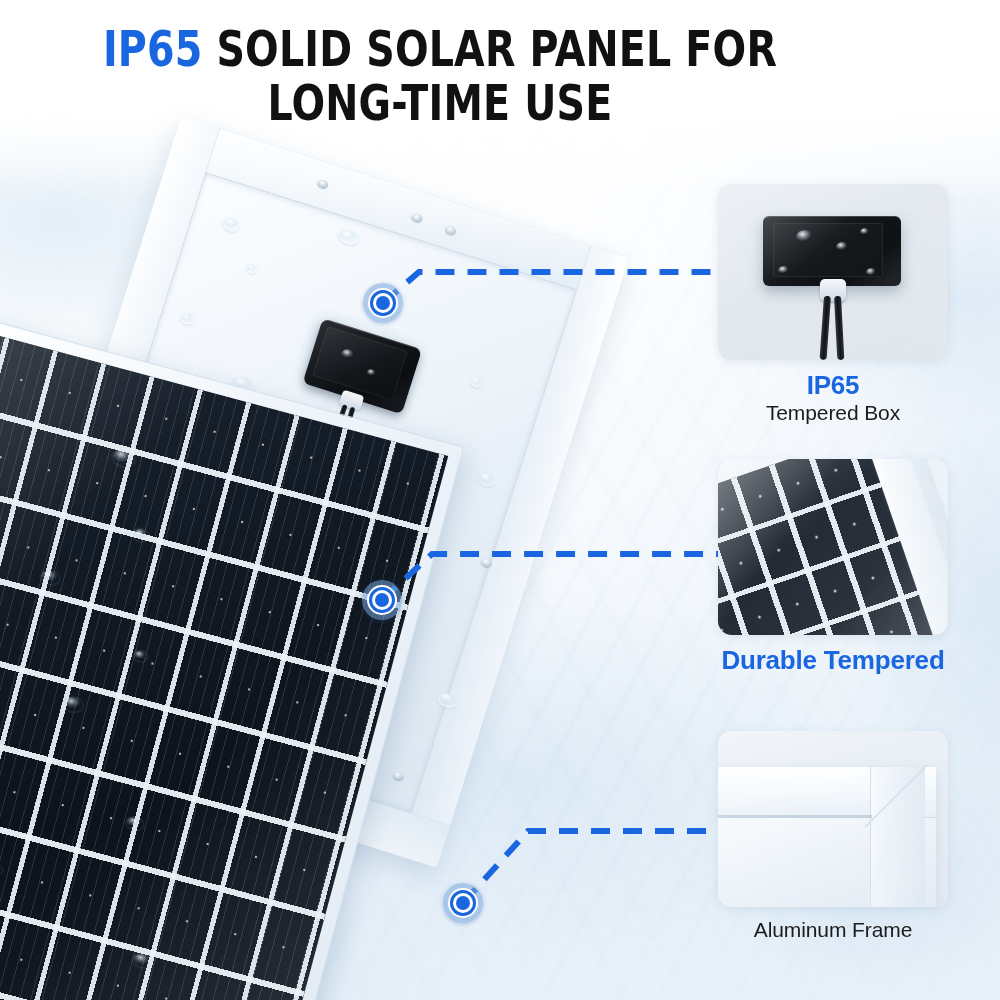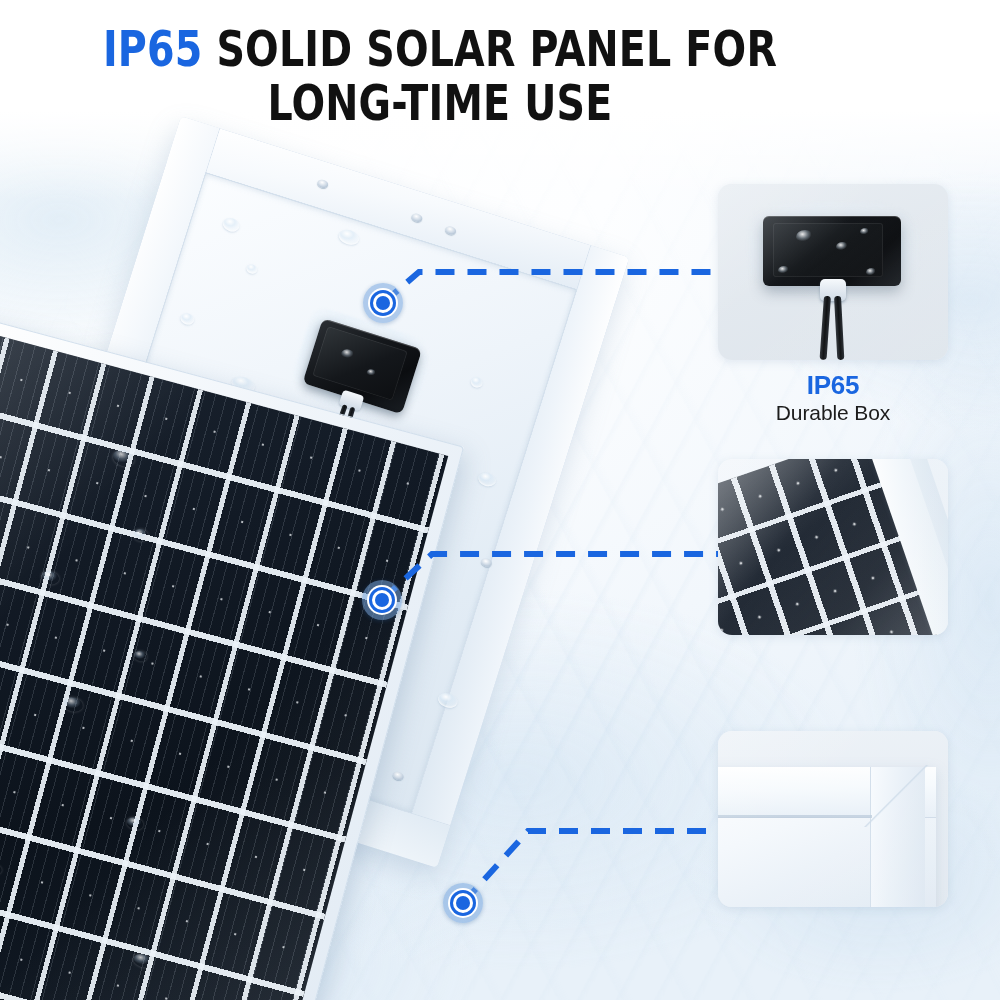--- a/index.html
+++ b/index.html
@@ -369,54 +369,56 @@
         <div class="c1-drop" style="left:60px;top:82px;width:12px;height:9px;"></div>
         <div class="c1-drop" style="left:148px;top:84px;width:11px;height:9px;"></div>
         <div class="c1-gland"></div>
         <div class="c1-cable a"></div>
         <div class="c1-cable b"></div>
         <div class="card-gloss"></div>
       </div>
     </div>
     <div class="caption">
       <div class="cap-main">IP65</div>
-      <div class="cap-sub">Durable Box</div>
+      <div class="cap-sub">Tempered Box</div>
     </div>
   </div>
 
   <div class="feature" style="left:718px;top:459px;">
     <div class="card">
       <div class="card-inner">
         <div class="c2-bg"></div>
         <div class="c2-panel">
           <div class="c2-cells">
             <div class="c2-grid"></div>
             <div class="c2-dots"></div>
           </div>
           <div class="c2-frame"></div>
           <div class="c2-frame-side"></div>
         </div>
         <div class="c2-sheen"></div>
         <div class="card-gloss"></div>
       </div>
     </div>
     <div class="caption">
+      <div class="cap-main">Durable Tempered</div>
     </div>
   </div>
 
   <div class="feature" style="left:718px;top:731px;">
     <div class="card">
       <div class="card-inner">
         <div class="c3-bg"></div>
         <div class="c3-cavity"></div>
         <div class="c3-outer"></div>
         <div class="c3-top-rail"></div>
         <div class="c3-right-rail"></div>
         <div class="c3-miter"></div>
         <div class="c3-edge"></div>
         <div class="card-gloss"></div>
       </div>
     </div>
     <div class="caption">
+      <div class="cap-sub">Aluminum Frame</div>
     </div>
   </div>
 
 </div>
 
 </body></html>

